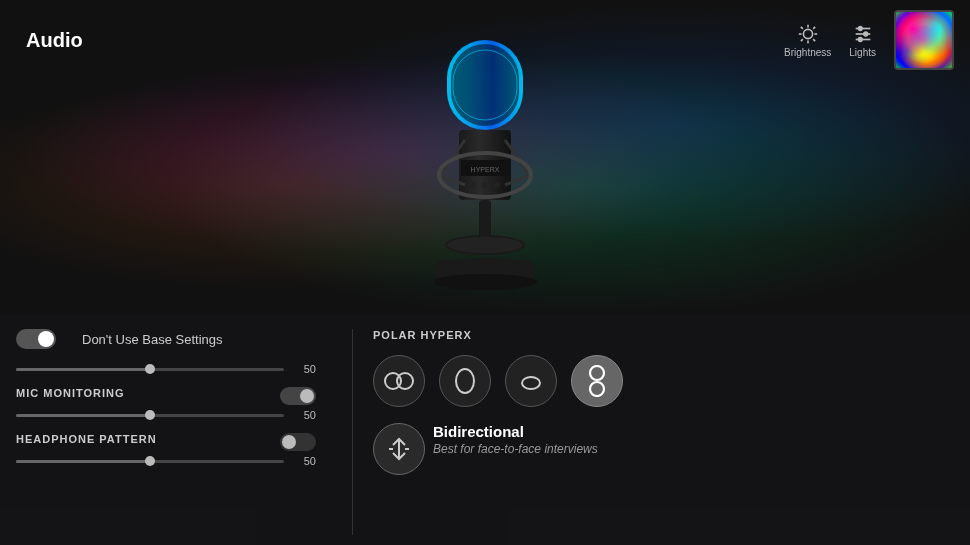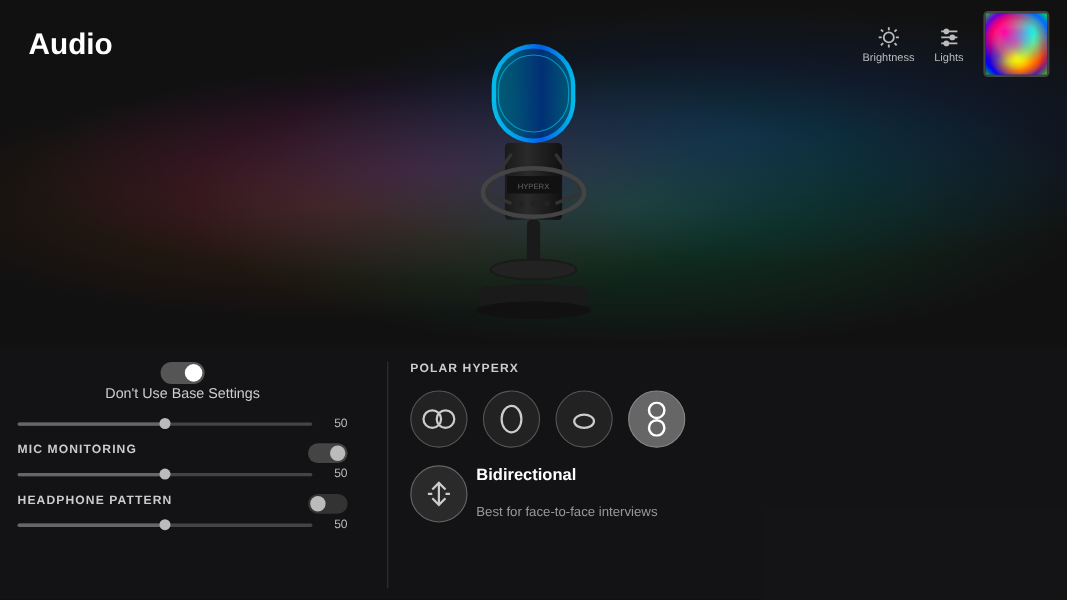--- a/index.html
+++ b/index.html
@@ -15,21 +15,21 @@
 
     
     .header {
       display: flex;
       align-items: center;
       padding: 10px 16px;
       position: relative;
       z-index: 10;
     }
     .tab {
-      font-size: 27px;
+      font-size: 20px;
       font-weight: bold;
       cursor: pointer;
       padding: 4px 10px;
     }
     .tab.active { color: #fff; }
     .tab.inactive { color: #888; }
 
     .header-right {
       margin-left: auto;
       display: flex;
@@ -120,23 +120,22 @@
 
     
     .left-col {
       width: 320px;
       flex-shrink: 0;
       padding-right: 20px;
     }
     .base-toggle-row {
       display: flex;
       align-items: center;
-      gap: 1px;
+      gap: 26px;
       margin-bottom: 14px;
-      flex-direction: column;
     }
     .toggle-switch {
       width: 40px;
       height: 20px;
       background: #555;
       border-radius: 10px;
       position: relative;
       cursor: pointer;
       flex-shrink: 0;
     }
@@ -278,21 +277,22 @@
       flex-shrink: 0;
     }
     .pattern-desc-text .pattern-name {
       font-size: 15px;
       font-weight: bold;
       color: #fff;
     }
     .pattern-desc-text .pattern-subtext {
       font-size: 12px;
       color: #999;
-      margin-top: 18px;
+      margin-top: 2px;
+      font-style: italic;
     }
   </style>
 </head>
 <body>
 
 <div class="header">
   <span class="tab active">Audio</span>
 
   <div class="header-right">
     <div class="header-icon-group">

